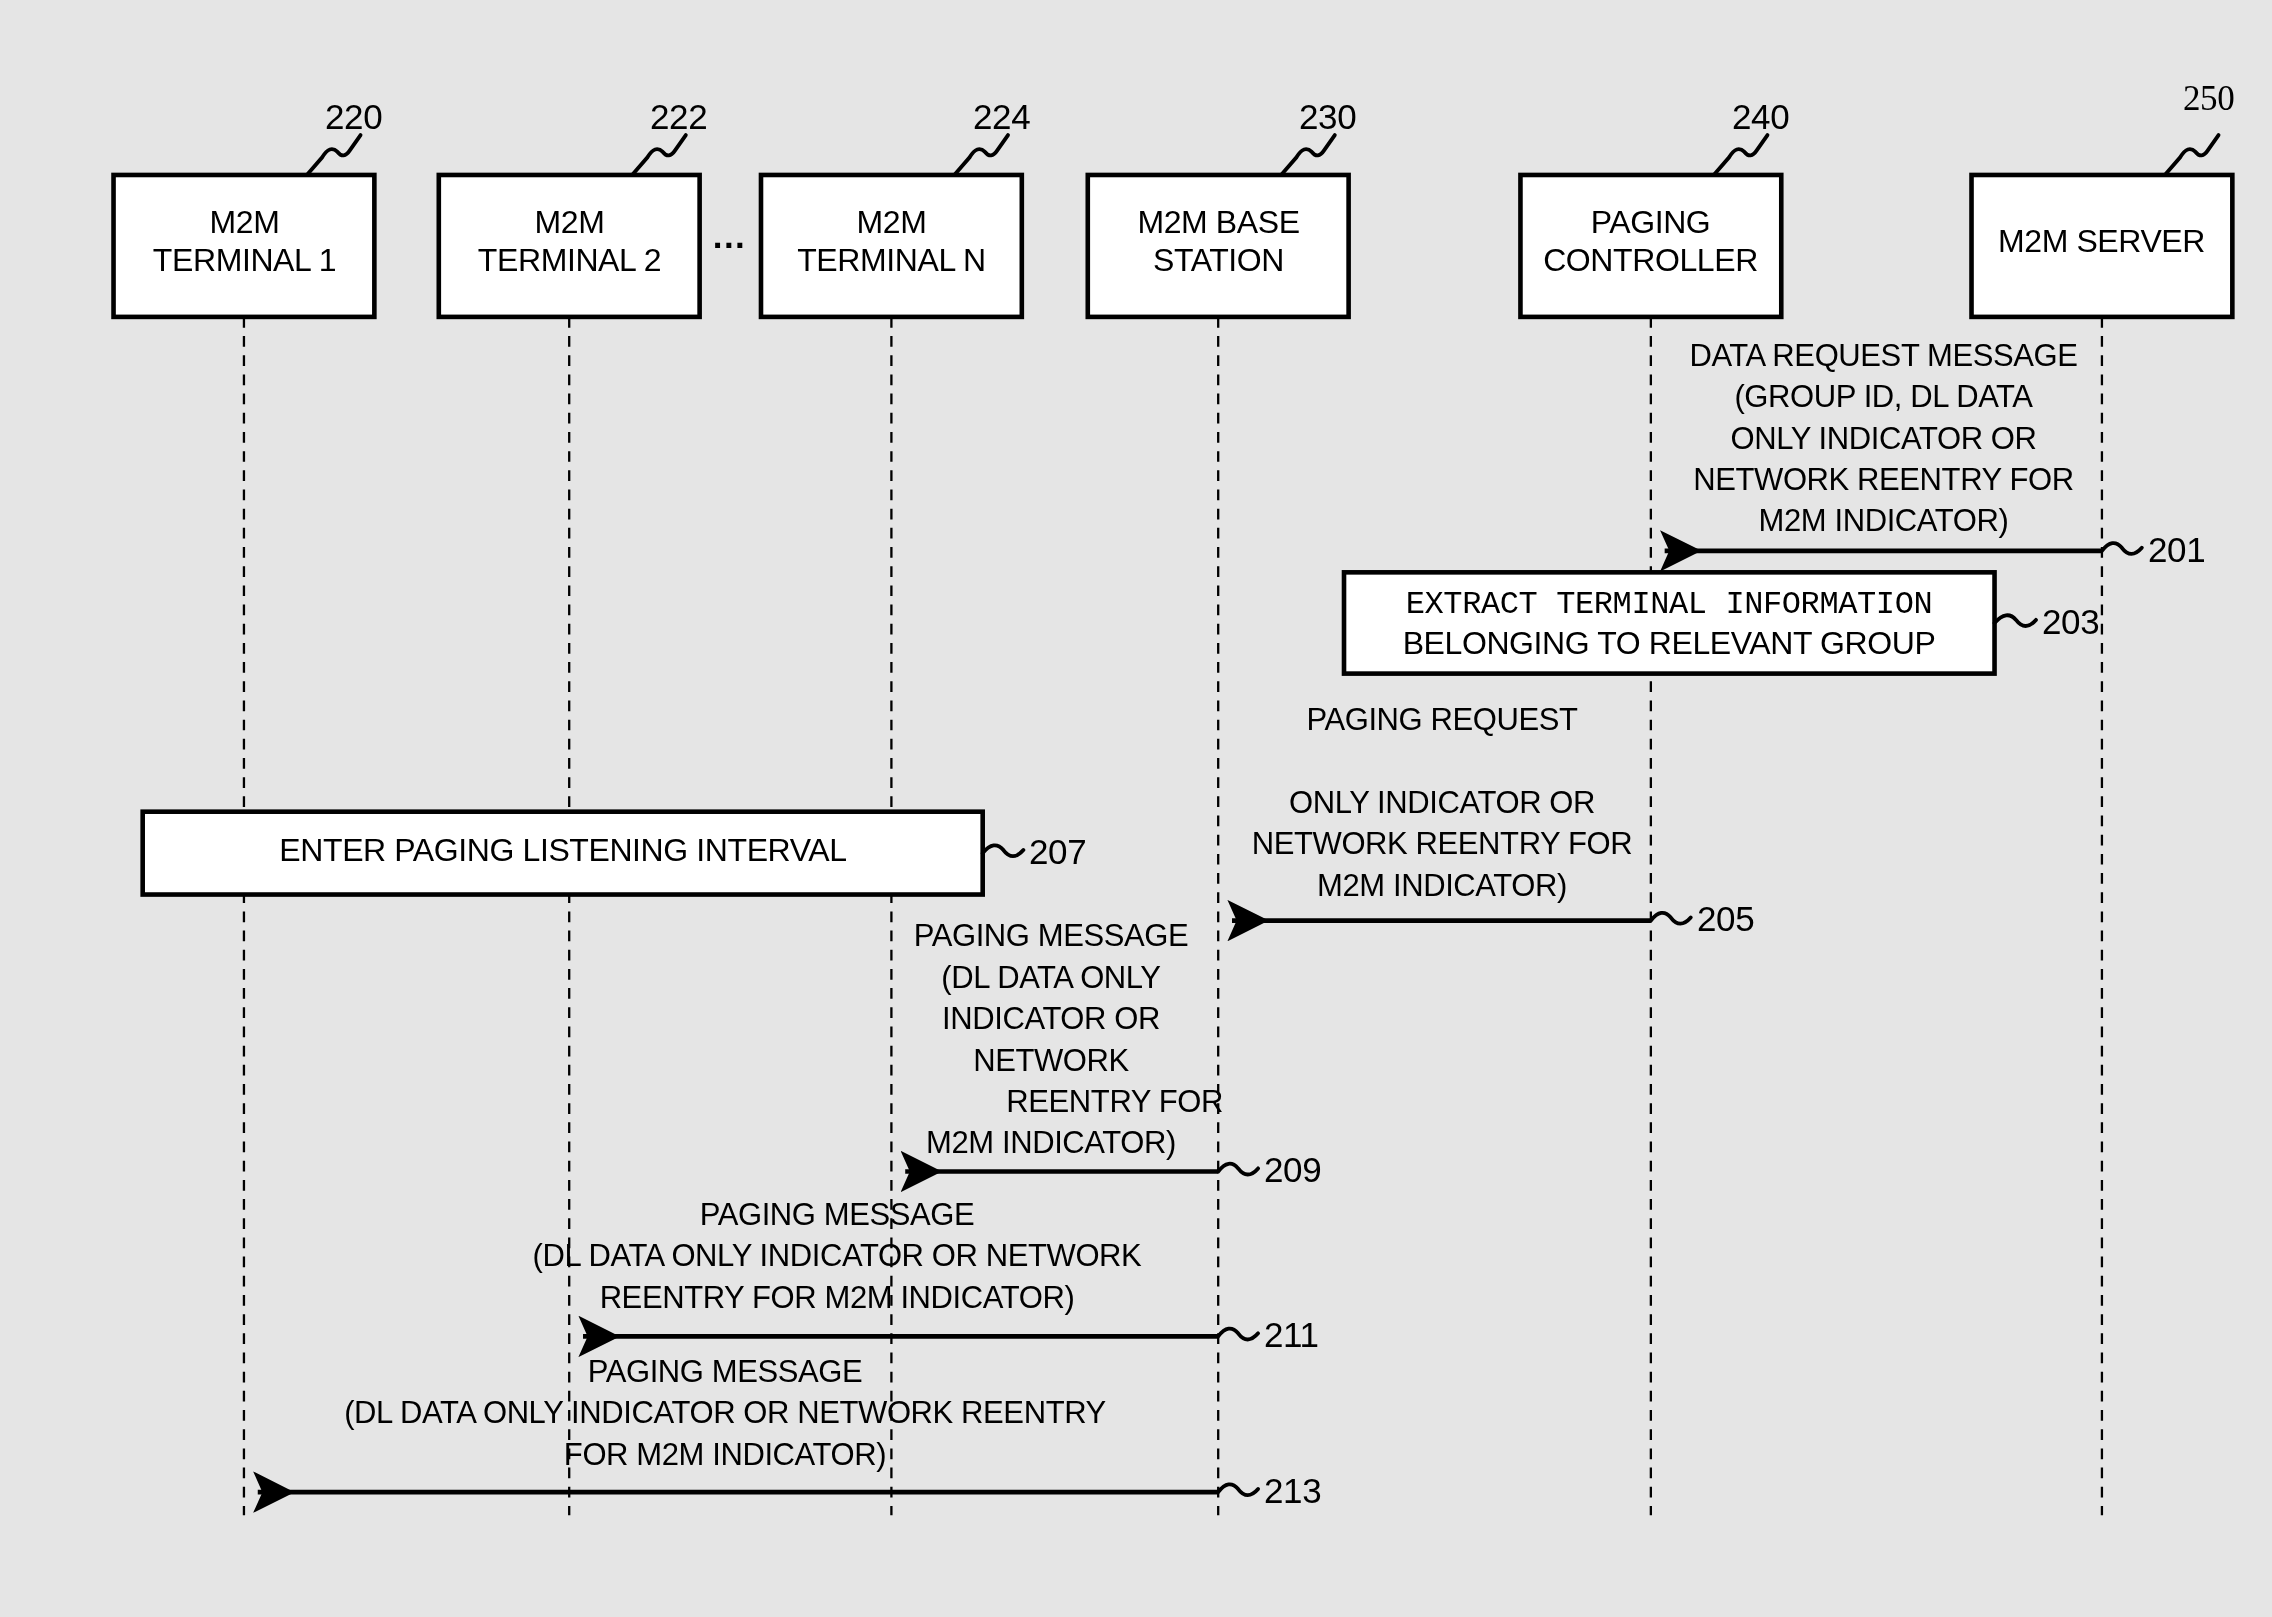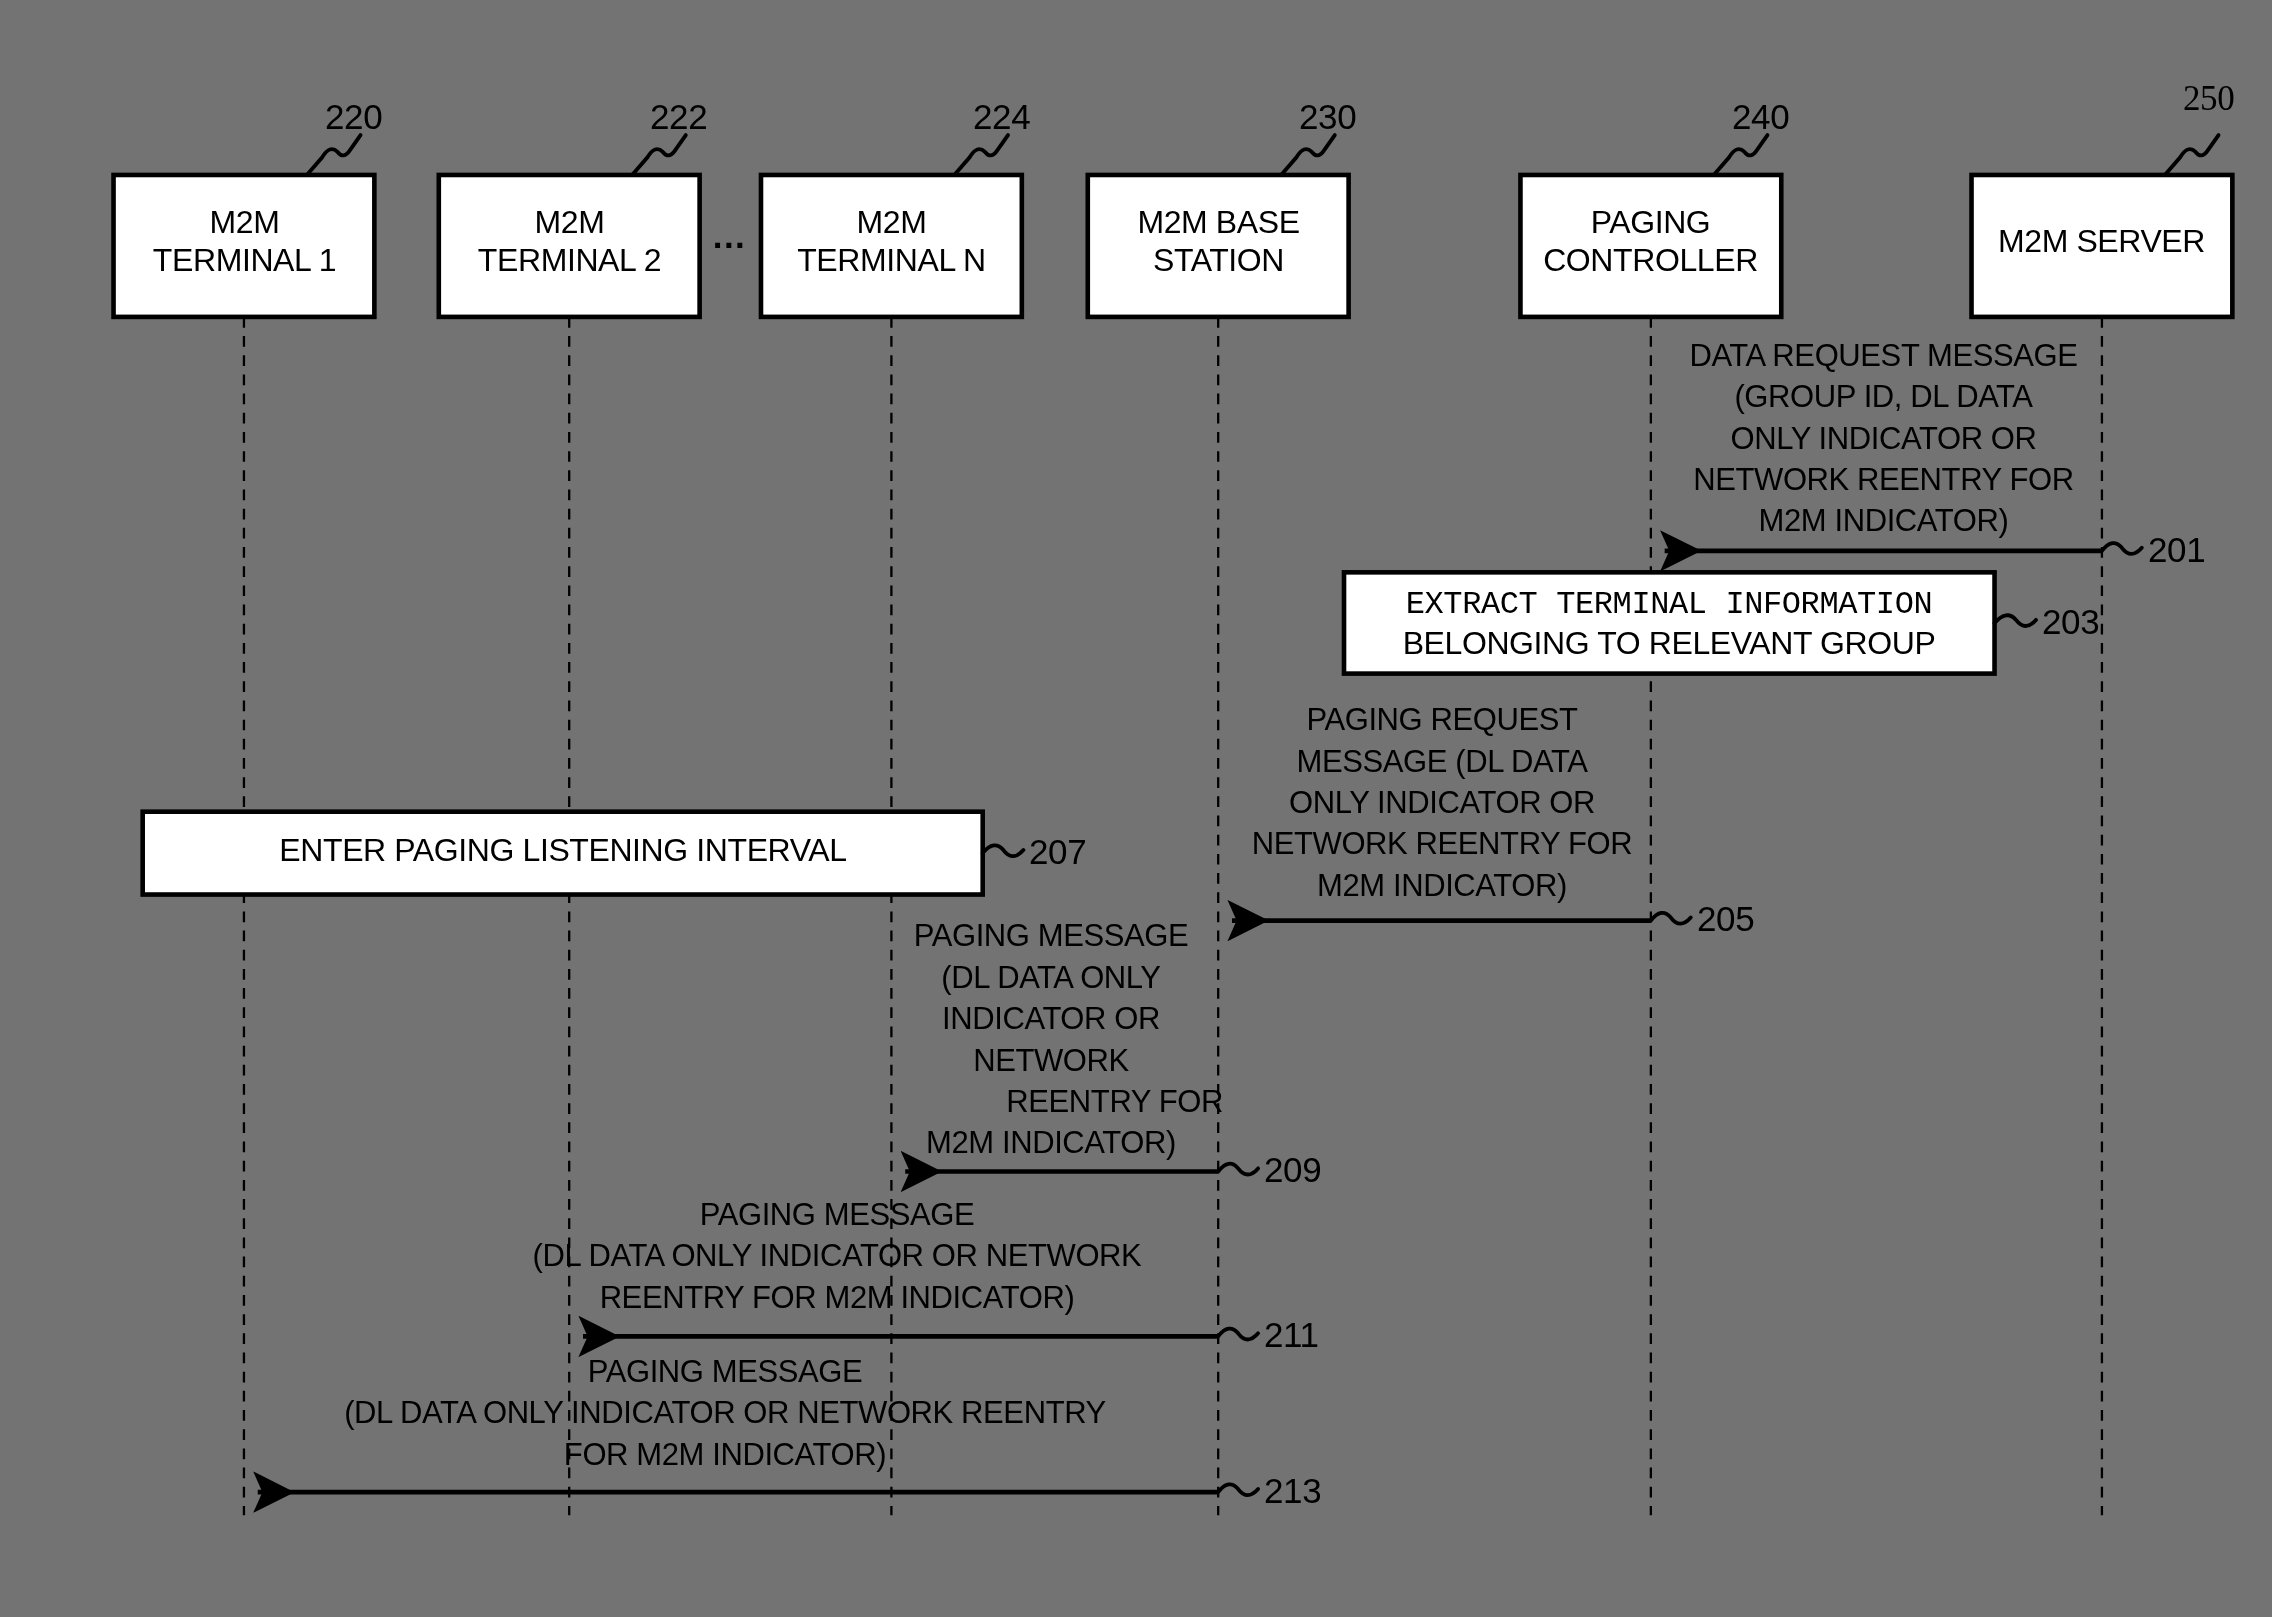--- a/index.html
+++ b/index.html
@@ -10,21 +10,21 @@
   body {
     width: 2273px;
     height: 1618px;
     font-family: "Liberation Sans", sans-serif;
     overflow: hidden;
   }
   #diagram-root {
     position: relative;
     width: 2273px;
     height: 1618px;
-    background: #737373;
+    background: #e5e5e5;
   }
   svg.layer {
     position: absolute;
     top: 0;
     left: 0;
     width: 2273px;
     height: 1618px;
   }
   .txt {
     position: absolute;
@@ -148,21 +148,20 @@
   <div class="txt msg-label center" style="left:1649px; top:423px; width:469px;">ONLY INDICATOR OR</div>
   <div class="txt msg-label center" style="left:1649px; top:464px; width:469px;">NETWORK REENTRY FOR</div>
   <div class="txt msg-label center" style="left:1649px; top:505px; width:469px;">M2M INDICATOR)</div>
   <div class="txt ref-num" style="left:2148px; top:531px;">201</div>
 
   <div class="txt box-label center" style="left:1344px; top:588px; width:650px;font-family:Liberation Mono, monospace;">EXTRACT TERMINAL INFORMATION</div>
   <div class="txt box-label center" style="left:1344px; top:627px; width:650px;">BELONGING TO RELEVANT GROUP</div>
   <div class="txt ref-num" style="left:2042px; top:603px;">203</div>
 
   <div class="txt msg-label center" style="left:1218px; top:704px; width:448px;">PAGING REQUEST</div>
-  <div class="txt msg-label center" style="left:1218px; top:746px; width:448px;">MESSAGE (DL DATA</div>
   <div class="txt msg-label center" style="left:1218px; top:787px; width:448px;">ONLY INDICATOR OR</div>
   <div class="txt msg-label center" style="left:1218px; top:828px; width:448px;">NETWORK REENTRY FOR</div>
   <div class="txt msg-label center" style="left:1218px; top:870px; width:448px;">M2M INDICATOR)</div>
   <div class="txt ref-num" style="left:1697px; top:900px;">205</div>
 
   <div class="txt box-label center" style="left:143px; top:834px; width:840px;">ENTER PAGING LISTENING INTERVAL</div>
   <div class="txt ref-num" style="left:1029px; top:833px;">207</div>
 
   <div class="txt msg-label center" style="left:879px; top:920px; width:344px;">PAGING MESSAGE</div>
   <div class="txt msg-label center" style="left:879px; top:962px; width:344px;">(DL DATA ONLY</div>

